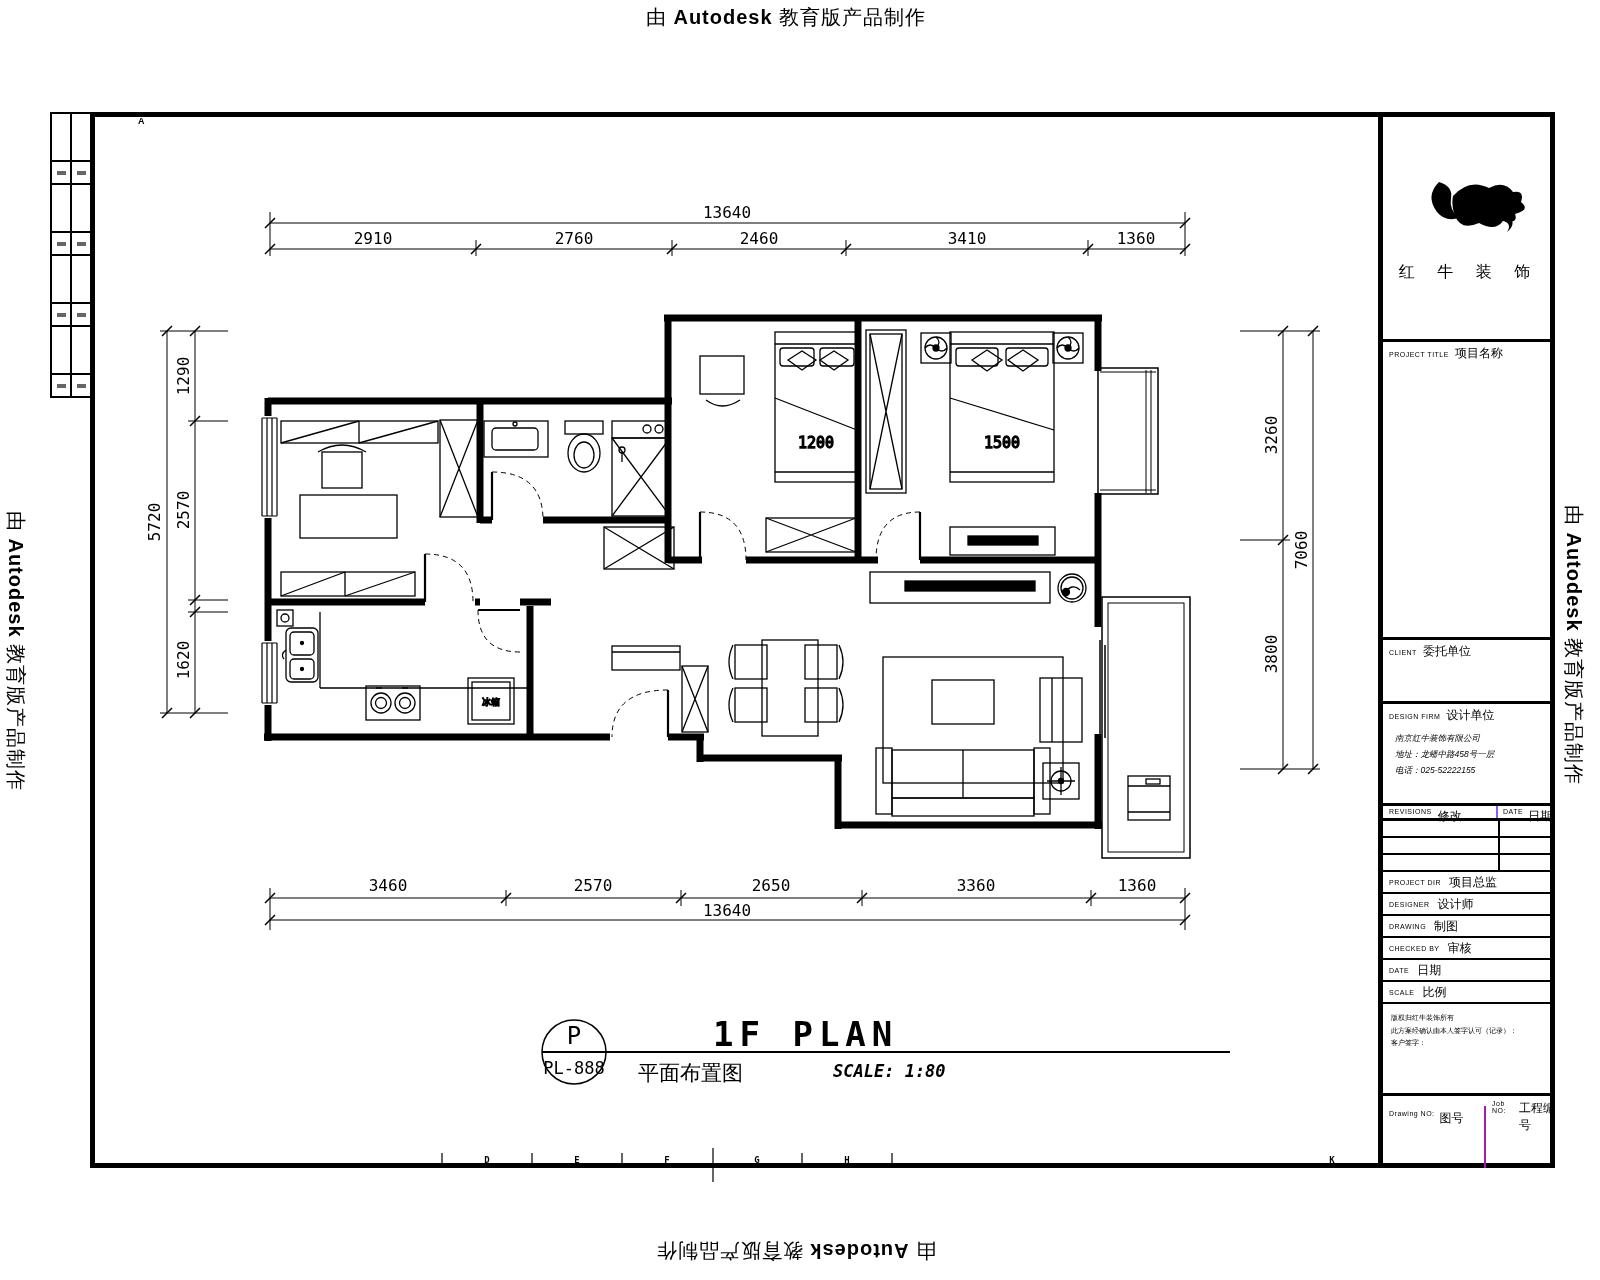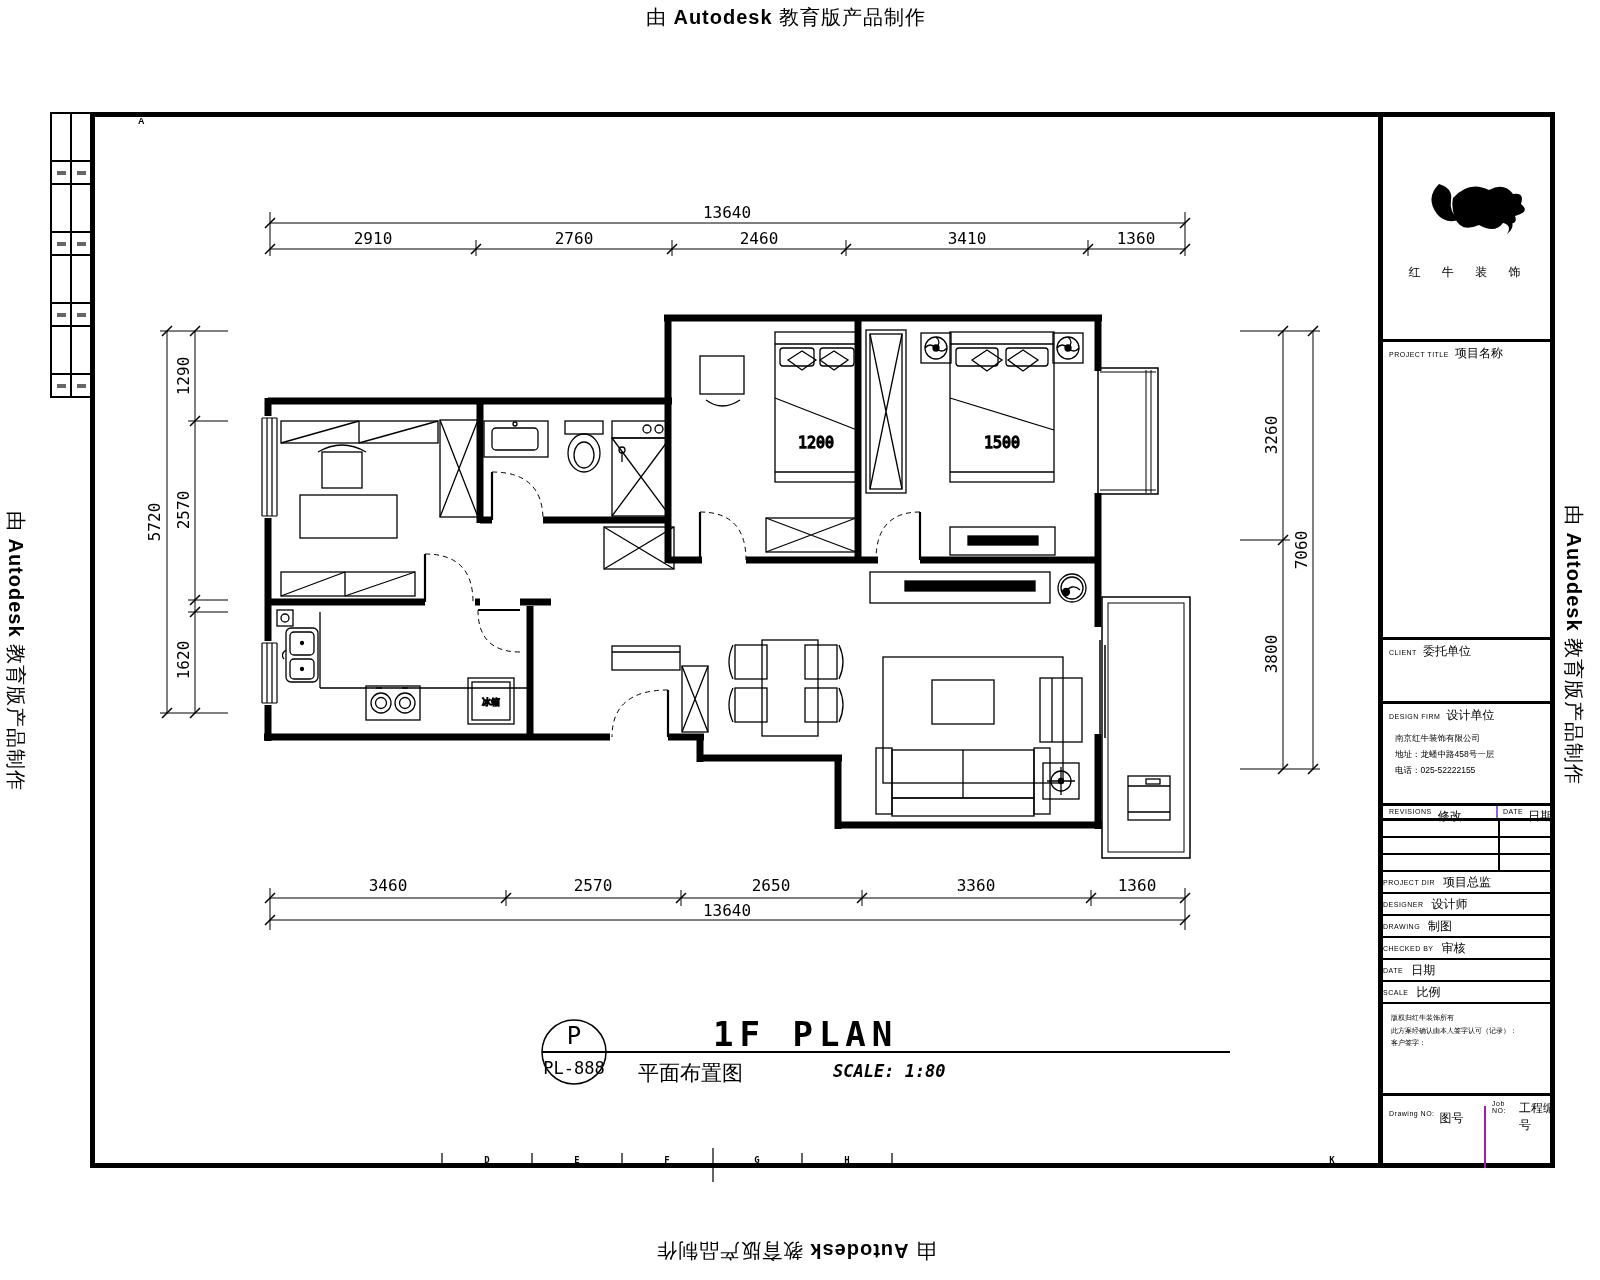--- a/index.html
+++ b/index.html
@@ -27,33 +27,33 @@
   .mini .mark{width:9px;height:4px;background:#666;}
   
   .tb{position:absolute;left:1378px;top:112px;width:177px;height:1056px;
       border-left:5px solid #000;box-sizing:border-box;display:flex;flex-direction:column;
       font-size:7px;}
   .tb .sec{border-bottom:3px solid #000;box-sizing:border-box;position:relative;}
   .tb .hdr{display:flex;gap:6px;padding:3px 4px 0 6px;align-items:baseline;}
   .tb .en{font-size:7px;letter-spacing:.5px;}
   .tb .cn{font-size:12px;}
   .tb .logo-sec{height:230px;display:flex;flex-direction:column;align-items:center;justify-content:center;}
-  .tb .logo-name{font-size:12px;letter-spacing:9px;margin-top:14px;white-space:nowrap;}
+  .tb .logo-name{font-size:16px;letter-spacing:9px;margin-top:14px;white-space:nowrap;}
   .tb .pt{height:298px;}
   .tb .dt{height:59px;}
   .tb .cl{height:64px;}
   .tb .df{height:102px;}
-  .tb .company{padding:6px 4px 0 12px;line-height:1.9;font-size:8.5px;}
+  .tb .company{padding:6px 4px 0 12px;line-height:1.9;font-size:8.5px;font-style:italic;}
   .tb .rev{height:15px;display:flex;}
   .tb .rev .c1{width:115px;border-right:2px solid #8b5cf6;box-sizing:border-box;display:flex;gap:6px;padding:2px 0 0 6px;}
   .tb .rev .c2{flex:1;display:flex;gap:5px;padding:2px 0 0 5px;}
   .tb .revrow{height:15px;display:flex;border-bottom:2px solid #000;}
   .tb .revrow .c1{width:115px;border-right:2px solid #000;}
   .tb .revrow .c2{flex:1;}
-  .tb .lrow{height:20px;display:flex;gap:8px;align-items:center;border-bottom:2px solid #000;}
+  .tb .lrow{height:20px;display:flex;gap:8px;align-items:center;padding-left:6px;border-bottom:2px solid #000;}
   .tb .notes{height:92px;padding:8px 4px 0 8px;line-height:1.8;font-size:7px;}
   .tb .ids{flex:1;display:flex;border-bottom:none;}
   .tb .ids .c1{width:95px;border-right:2px solid #a21caf;display:flex;gap:5px;padding:4px 0 0 6px;margin-top:10px;}
   .tb .ids .c2{flex:1;display:flex;gap:5px;padding:4px 0 0 6px;justify-content:flex-end;}
   svg text{font-family:"DejaVu Sans Mono",monospace;fill:#000;}
   svg .cad{stroke:#000;fill:none;}
 </style>
 </head>
 <body>
 

